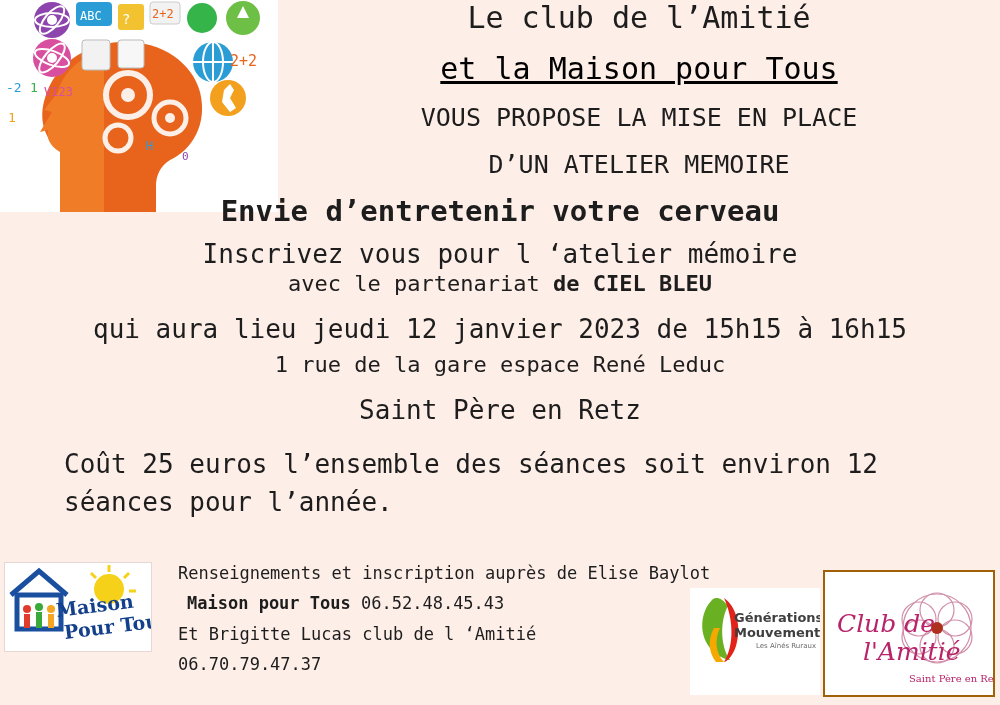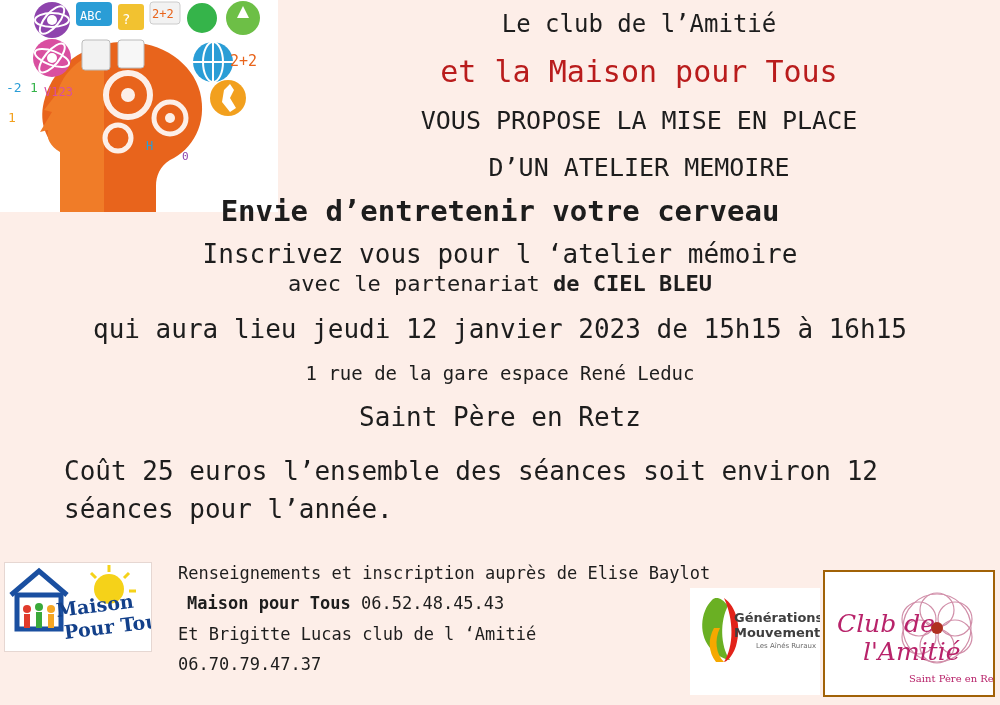--- a/index.html
+++ b/index.html
@@ -35,31 +35,32 @@
 
   
   .head-block {
     position: absolute;
     left: 278px;
     top: 0;
     width: 722px;
     text-align: center;
   }
   .line-1 {
-    font-size: 24px;
-    color: #1d1d1d;
-    padding-top: 10px;
+    font-size: 30px;
+    color: #1d1d1d;
+    padding-top: 0;
     letter-spacing: 0px;
     white-space: nowrap;
   }
   .line-2 {
     font-size: 30px;
-    color: #b91c1c;
+    color: #000000;
     padding-top: 16px;
     white-space: nowrap;
+    text-decoration: underline;
   }
   .line-3 {
     font-size: 25px;
     color: #1d1d1d;
     padding-top: 17px;
     white-space: nowrap;
   }
   .line-4 {
     font-size: 25px;
     color: #1d1d1d;
@@ -91,22 +92,22 @@
   .l-reg2 {
     font-size: 22px;
     margin-top: 2px;
   }
   .l-reg2 b { font-weight: bold; }
   .l-reg3 {
     font-size: 26px;
     margin-top: 18px;
   }
   .l-reg4 {
-    font-size: 19px;
-    margin-top: 18px;
+    font-size: 22px;
+    margin-top: 8px;
   }
   .l-reg5 {
     font-size: 26px;
     margin-top: 18px;
   }
   .cost-block {
     margin-top: 21px;
     padding-left: 64px;
     padding-right: 40px;
     font-size: 26px;

